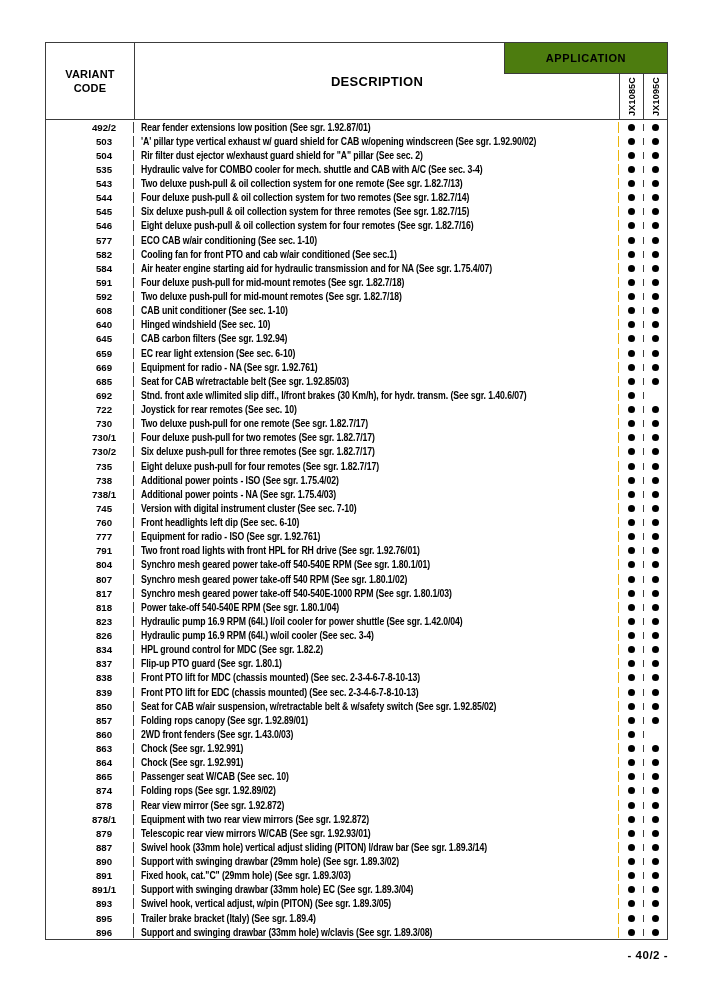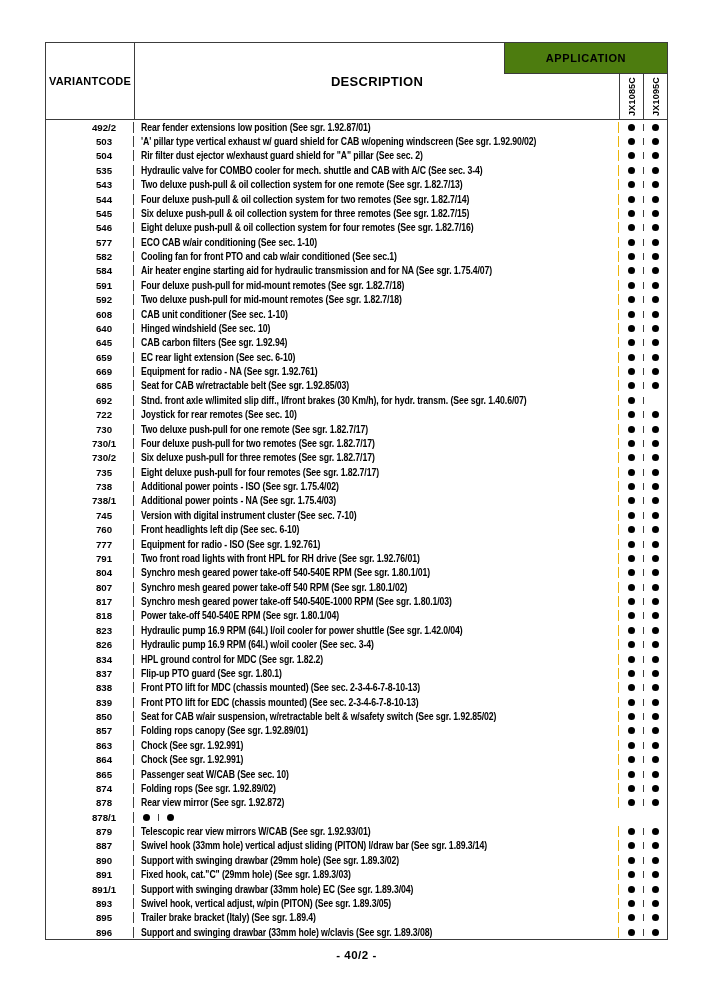--- a/index.html
+++ b/index.html
@@ -9,21 +9,21 @@
     overflow:hidden;
   }
   .vtable{
     position:absolute;left:45px;top:42px;width:621px;height:896px;
     border:1px solid #3c3c3c;background:#fff;
   }
   
   .thead{position:relative;height:76px;border-bottom:1px solid #3c3c3c;display:flex;}
   .th-code{
     width:88px;flex:none;border-right:1px solid #3c3c3c;
-    display:flex;justify-content:center;align-items:center;
+    display:flex;flex-direction:column;justify-content:center;align-items:center;
     font-size:11px;line-height:1.3;text-align:center;letter-spacing:.2px;
   }
   .th-desc{flex:1;display:flex;align-items:center;justify-content:center;font-size:13px;letter-spacing:.3px;}
   .th-models{width:48px;flex:none;display:flex;}
   .model-cell{
     width:24px;box-sizing:border-box;border-left:1px solid #3c3c3c;
     display:flex;align-items:center;justify-content:center;padding-top:30px;
   }
   .vtext{
     writing-mode:vertical-rl;transform:rotate(180deg);
@@ -54,21 +54,21 @@
   .cell-dot{
     width:24px;flex:none;box-sizing:border-box;
     display:flex;align-items:center;justify-content:center;
   }
   .cell-dot.second{border-left:1px solid #3c3c3c;}
   .dot{width:7px;height:7px;border-radius:50%;background:transparent;}
   .dot.on{background:#000;}
   
   .footer{
     position:absolute;left:45px;top:949px;width:623px;
-    text-align:center;font-size:11.5px;letter-spacing:.5px;
+    text-align:right;font-size:11.5px;letter-spacing:.5px;
   }
 </style>
 </head>
 <body>
 
 <div class="page">
   <div class="vtable">
 
     <div class="thead">
       <div class="th-code">
@@ -644,20 +644,32 @@
       <span class="desc-text">Folding rops canopy (See sgr. 1.92.89/01)</span>
     </div>
     <div class="cell-dot">
       <span class="dot on"></span>
     </div>
     <div class="cell-dot second">
       <span class="dot on"></span>
     </div>
   </div>
 
+  <div class="row">
+    <div class="cell-code">860</div>
+    <div class="cell-desc">
+      <span class="desc-text">2WD front fenders (See sgr. 1.43.0/03)</span>
+    </div>
+    <div class="cell-dot">
+      <span class="dot on"></span>
+    </div>
+    <div class="cell-dot second">
+      <span class="dot"></span>
+    </div>
+  </div>
 
   <div class="row">
     <div class="cell-code">863</div>
     <div class="cell-desc">
       <span class="desc-text">Chock (See sgr. 1.92.991)</span>
     </div>
     <div class="cell-dot">
       <span class="dot on"></span>
     </div>
     <div class="cell-dot second">
@@ -712,20 +724,23 @@
     <div class="cell-dot">
       <span class="dot on"></span>
     </div>
     <div class="cell-dot second">
       <span class="dot on"></span>
     </div>
   </div>
 
   <div class="row">
     <div class="cell-code">878/1</div>
+    <div class="cell-desc">
+      <span class="desc-text">Equipment with two rear view mirrors (See sgr. 1.92.872)</span>
+    </div>
     <div class="cell-dot">
       <span class="dot on"></span>
     </div>
     <div class="cell-dot second">
       <span class="dot on"></span>
     </div>
   </div>
 
   <div class="row">
     <div class="cell-code">879</div>

